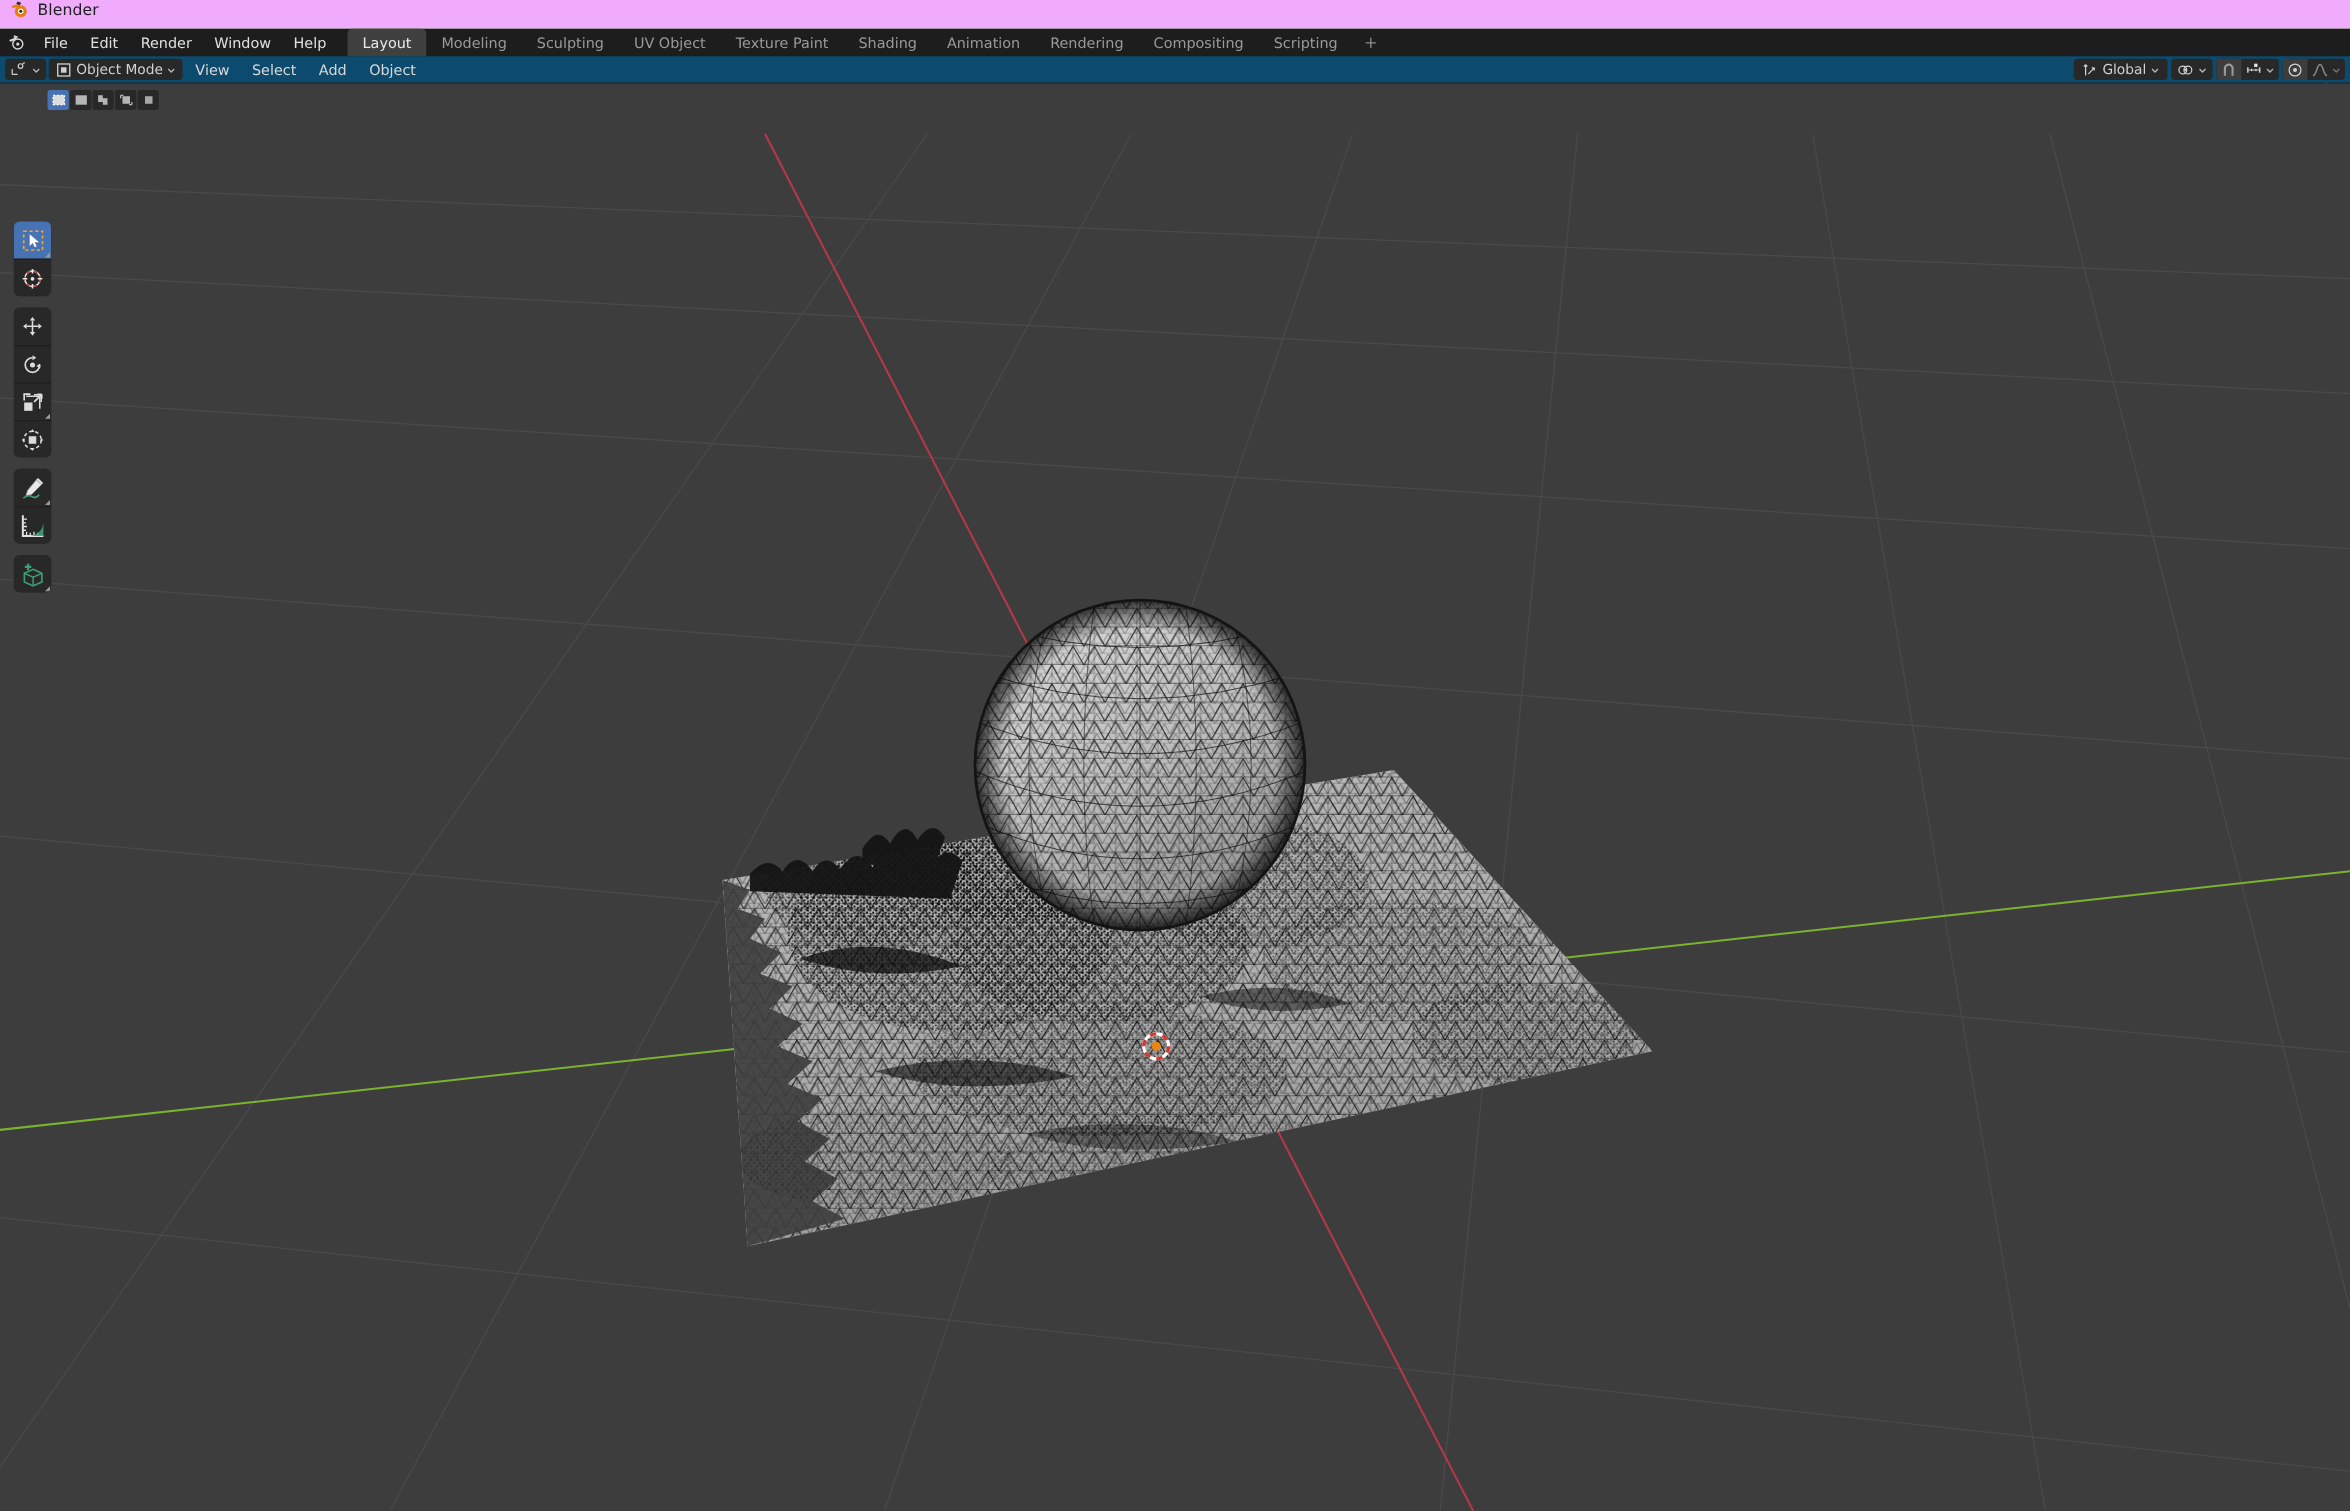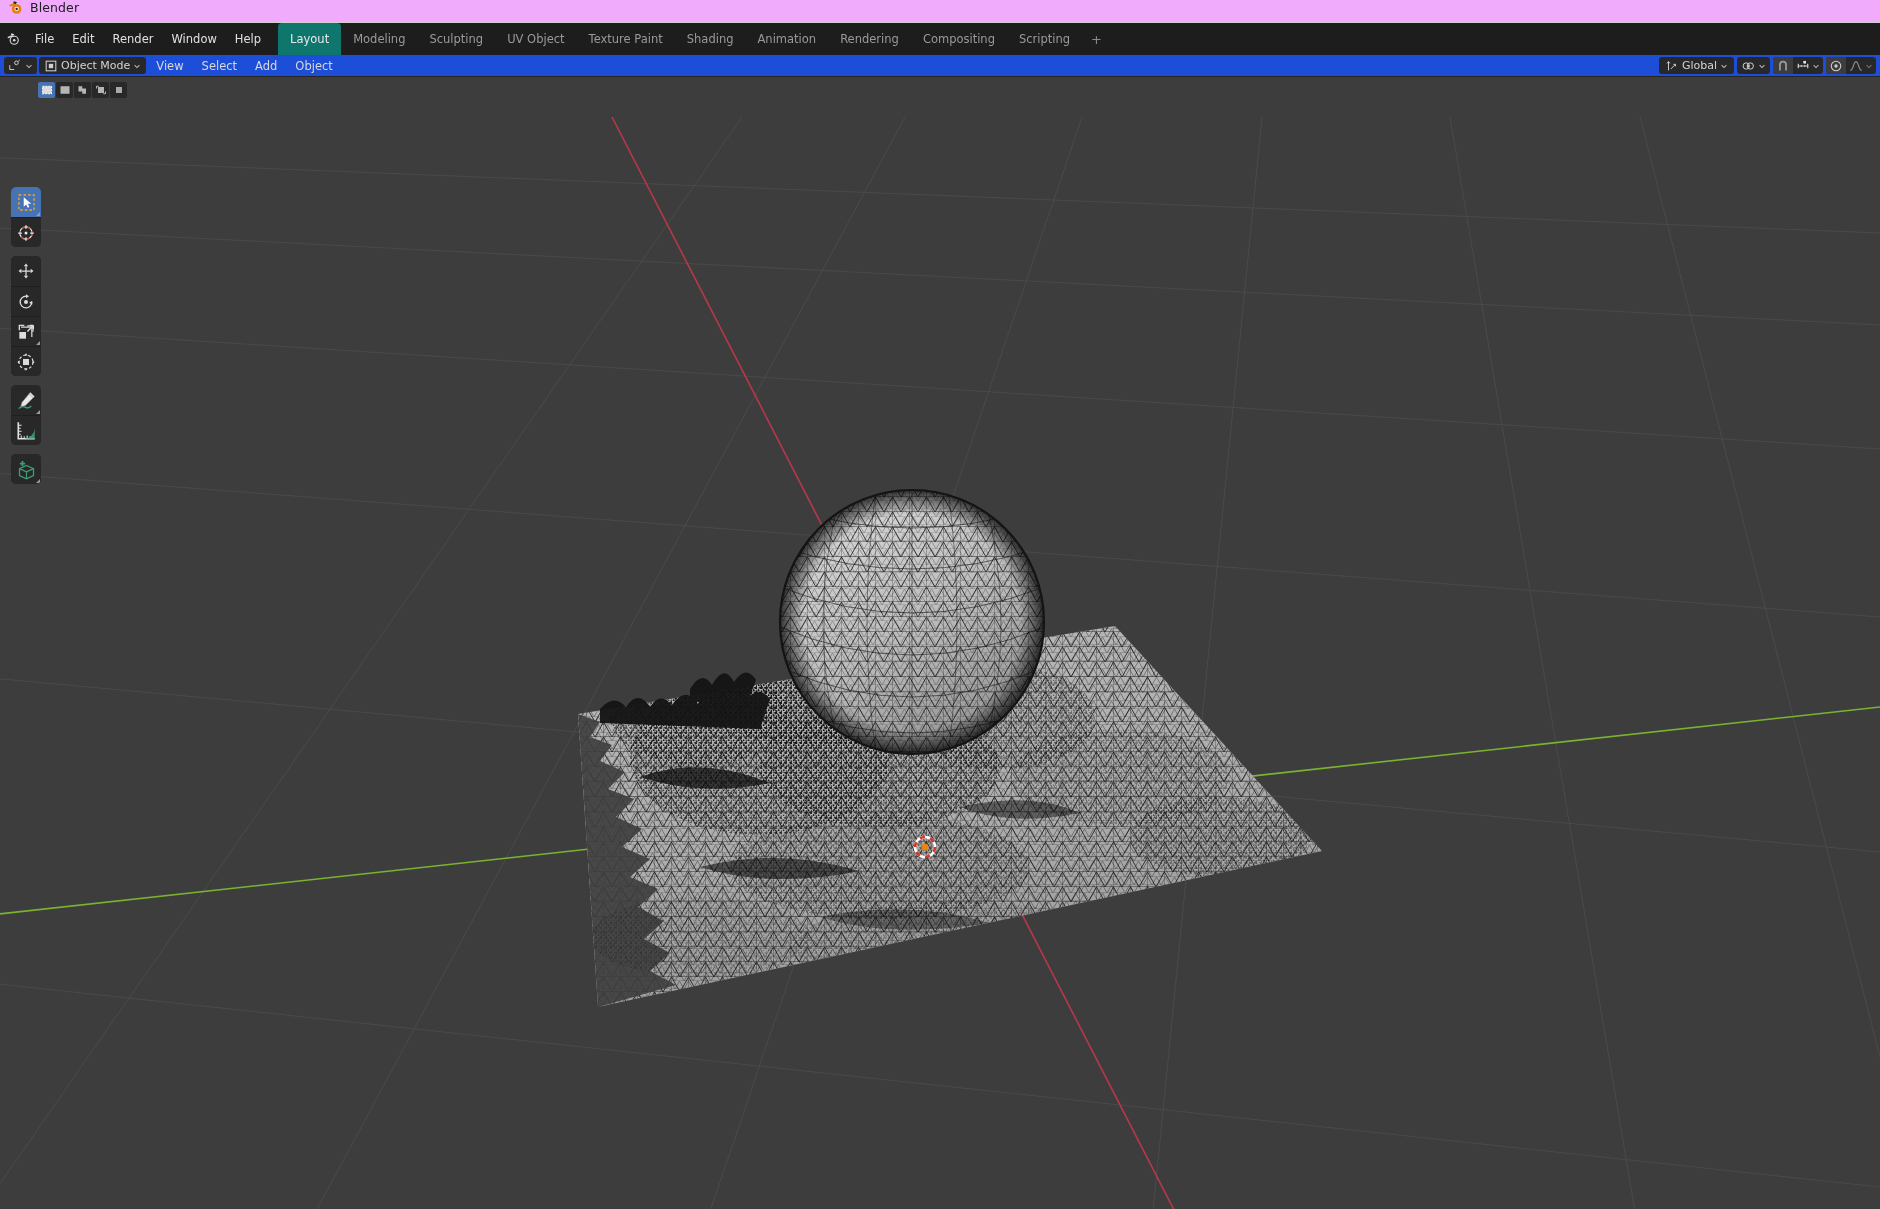--- a/index.html
+++ b/index.html
@@ -9,40 +9,40 @@
   
   .titlebar{
     height:23px; background:#f0abfc; display:flex; align-items:flex-start;
     padding-left:8px; gap:7px; border-bottom:1px solid #d0d0d0;
   }
   .titlebar .tb-label{ font-size:12.5px; color:#202020; letter-spacing:.1px; }
   .blender-logo{ width:15px; height:15px; display:block; }
 
   
   .topbar{
-    height:32px; background:#1d1d1d; display:flex; align-items:stretch;
+    height:22px; background:#1d1d1d; display:flex; align-items:stretch;
     font-size:11.5px; position:relative;
   }
   .topbar-logo{ width:26px; display:flex; align-items:center; justify-content:center; }
   .topbar-logo svg{ width:14px; height:14px; }
   .menu-item{
     display:flex; align-items:center; padding:0 9px; color:#e0e0e0; font-size:11.5px;
     cursor:default; white-space:nowrap;
   }
   .tabs{ display:flex; align-items:stretch; margin-left:8px; }
   .tab{
     display:flex; align-items:center; padding:0 12px; color:#9a9a9a; font-size:11.5px;
     white-space:nowrap; position:relative; border-radius:4px 4px 0 0;
   }
-  .tab.active{ background:#0f766e; color:#e8e8e8; }
+  .tab.active{ background:#404040; color:#e8e8e8; }
   .tab-plus{ display:flex; align-items:center; padding:0 9px; color:#8a8a8a; font-size:13px; }
 
   
   .vp-header{
-    height:22px; background:#1d4ed8; display:flex; align-items:center;
+    height:22px; background:#0c4a6e; display:flex; align-items:center;
     padding:0 4px; gap:2px; position:relative; border-bottom:1px solid #242424;
   }
   .hdr-btn{
     height:17px; display:flex; align-items:center; gap:3px; padding:0 4px;
     background:#282828; border-radius:3px; color:#d2d2d2; font-size:11px; white-space:nowrap;
   }
   .hdr-menu{
     display:flex; align-items:center; padding:0 8px; height:100%;
     color:#d8d8d8; font-size:11.5px; white-space:nowrap;
   }

